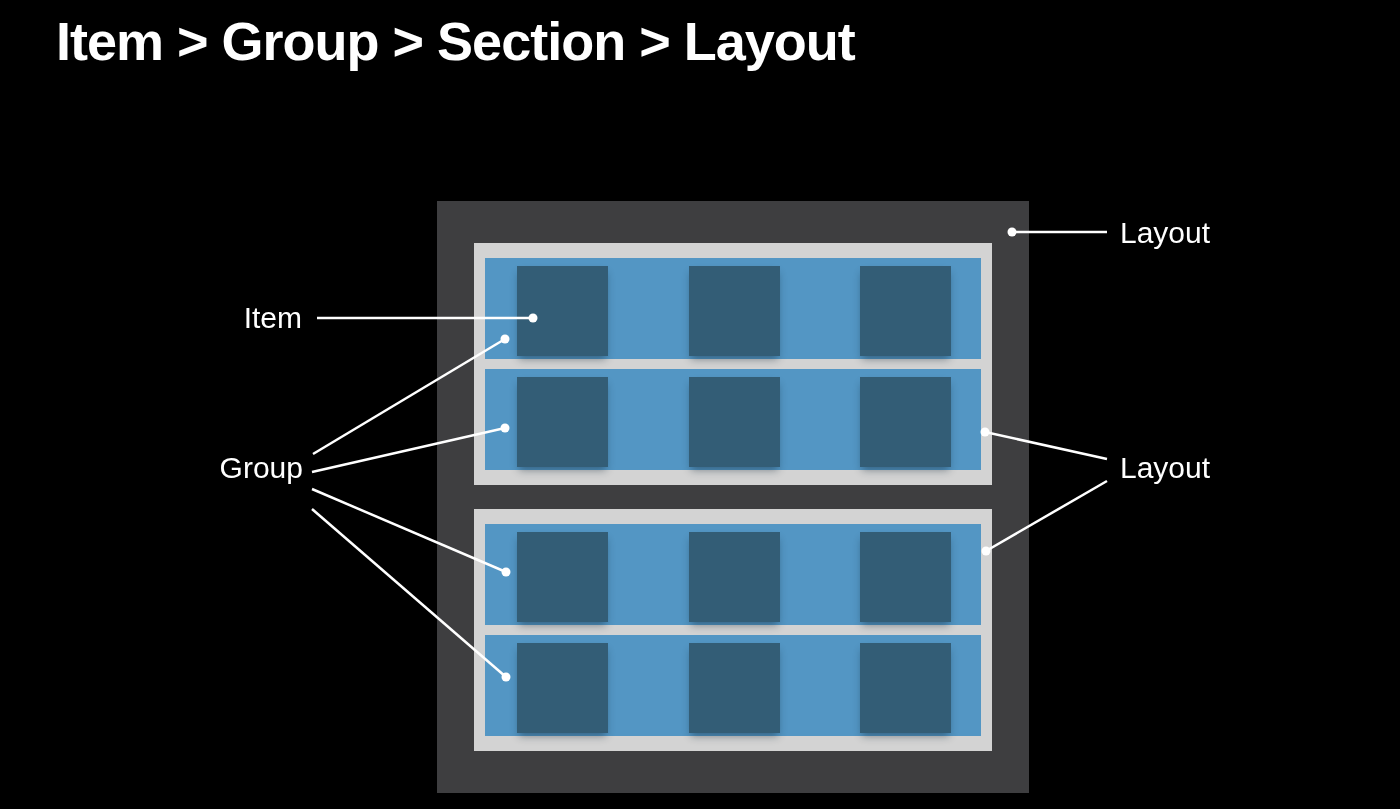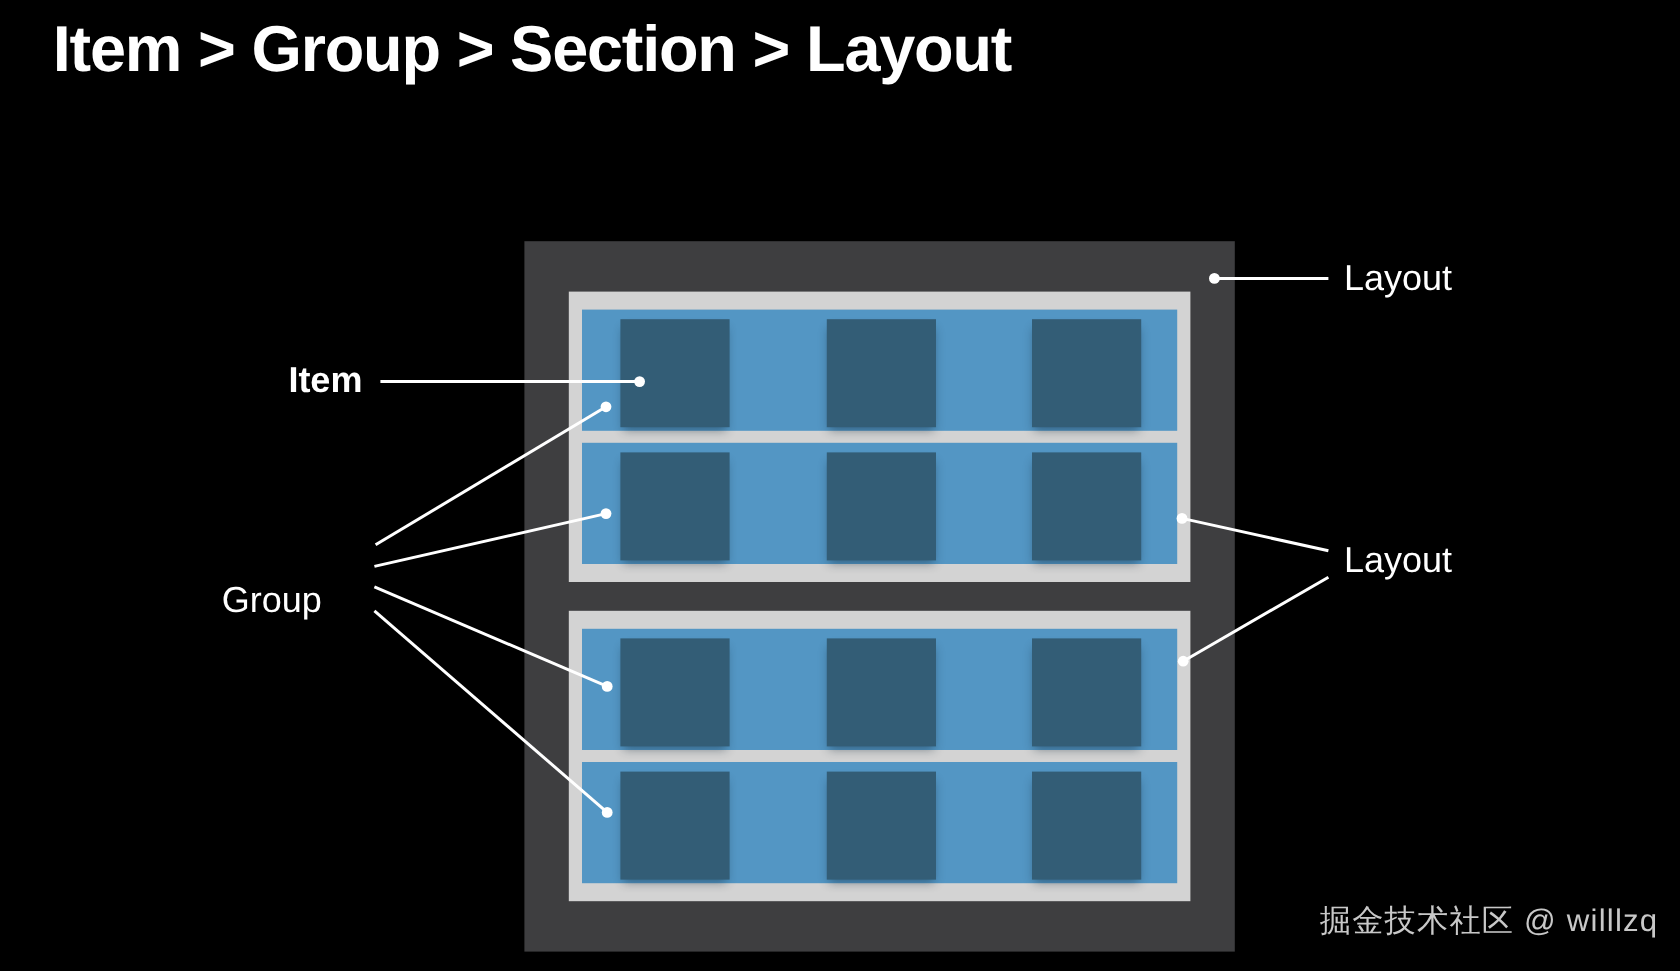--- a/index.html
+++ b/index.html
@@ -10,21 +10,21 @@
   }
   .canvas {
     position: relative;
     width: 1400px;
     height: 809px;
     background: var(--background, #000);
     overflow: hidden;
   }
   .title {
     position: absolute;
-    left: 44px;
+    left: 56px;
     top: 12px;
     margin: 0;
     font-size: 54px;
     font-weight: bold;
     letter-spacing: -1px;
     color: #ffffff;
     line-height: 1.1;
   }
   .layout-rect {
     position: absolute;
@@ -75,22 +75,22 @@
   .callouts circle {
     fill: var(--callout, #ffffff);
   }
   .label {
     position: absolute;
     color: var(--callout, #ffffff);
     font-size: 30px;
     line-height: 28px;
     white-space: nowrap;
   }
-  .label-item    { left: 150px;  top: 304px; width: 152px; text-align: right; font-weight: bold; }
-  .label-group   { left: 150px;  top: 487px; width: 153px; text-align: center; }
+  .label-item    { left: 150px;  top: 304px; width: 152px; text-align: right; }
+  .label-group   { left: 150px;  top: 454px; width: 153px; text-align: right; }
   .label-section { left: 1120px; top: 454px; }
   .label-layout  { left: 1120px; top: 219px; }
   .watermark {
     position: absolute;
     right: 18px;
     bottom: 24px;
     color: var(--watermark, #c8c8c8);
     font-size: 26px;
     letter-spacing: 1px;
   }
@@ -150,15 +150,14 @@
 
     <line x1="1107" y1="232" x2="1012" y2="232"></line>
     <circle cx="1012" cy="232" r="4.5"></circle>
   </svg>
 
   <div class="label label-item">Item</div>
   <div class="label label-group">Group</div>
   <div class="label label-section">Layout</div>
   <div class="label label-layout">Layout</div>
 
-  <div class="watermark">掘金技术社区 @ willlzq</div>
 
 </div>
 
 </body></html>

